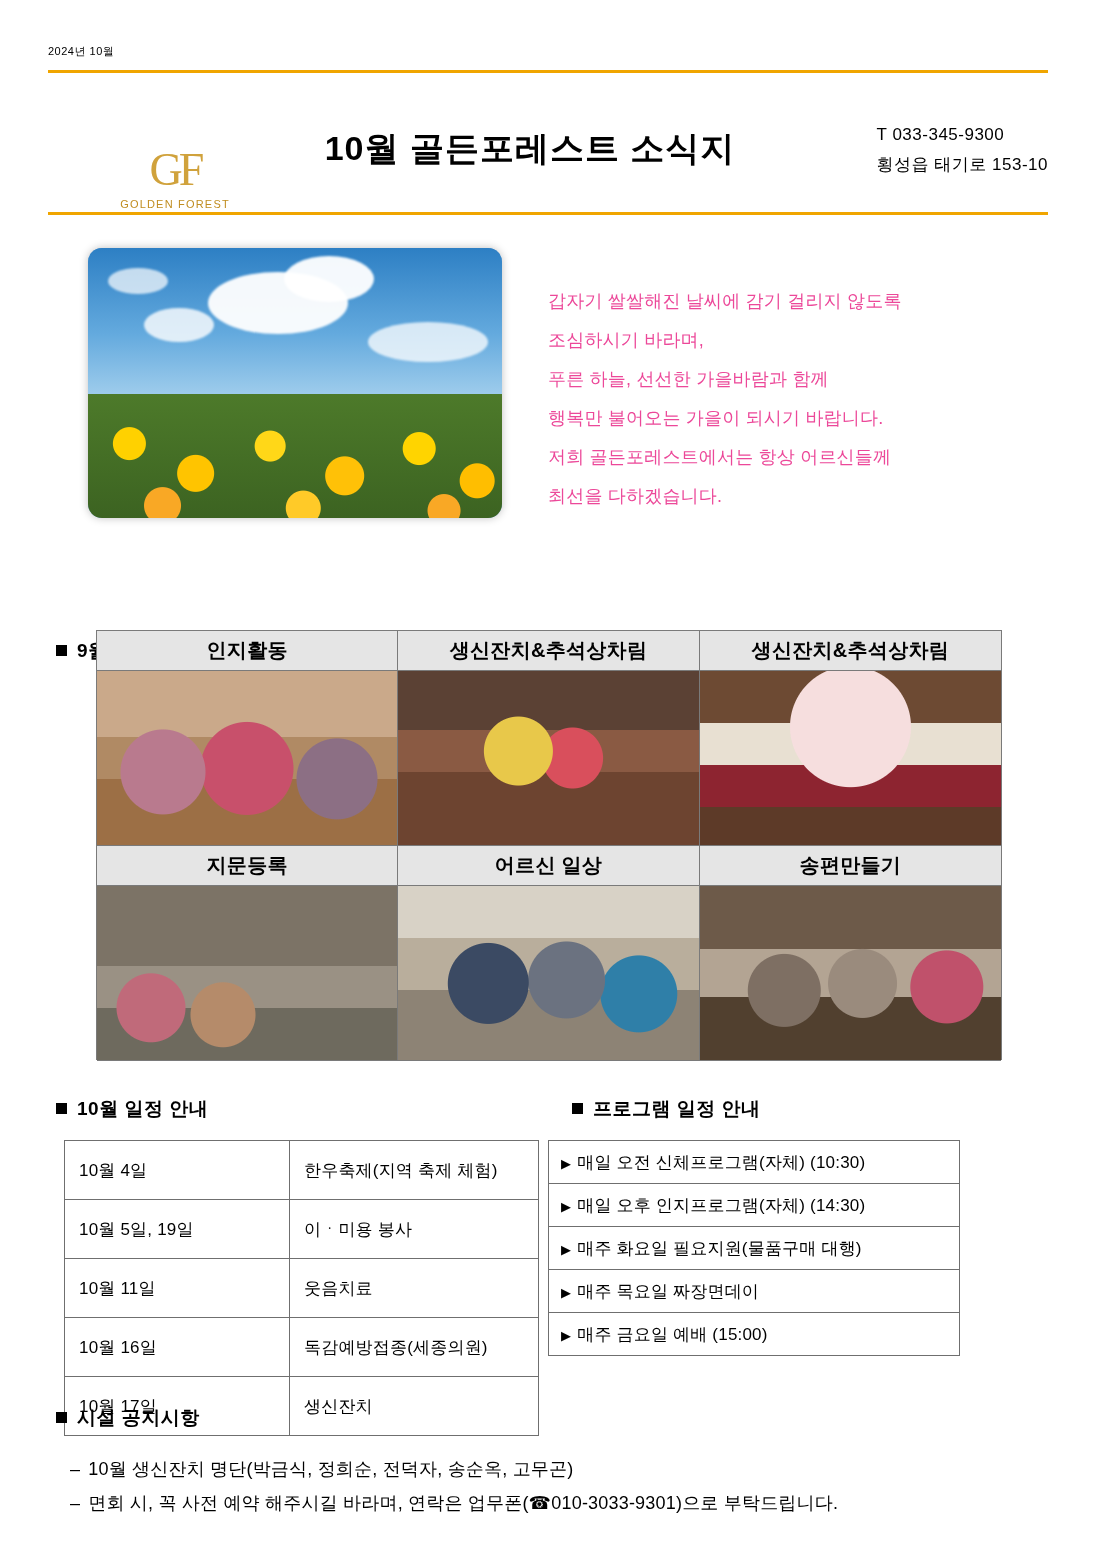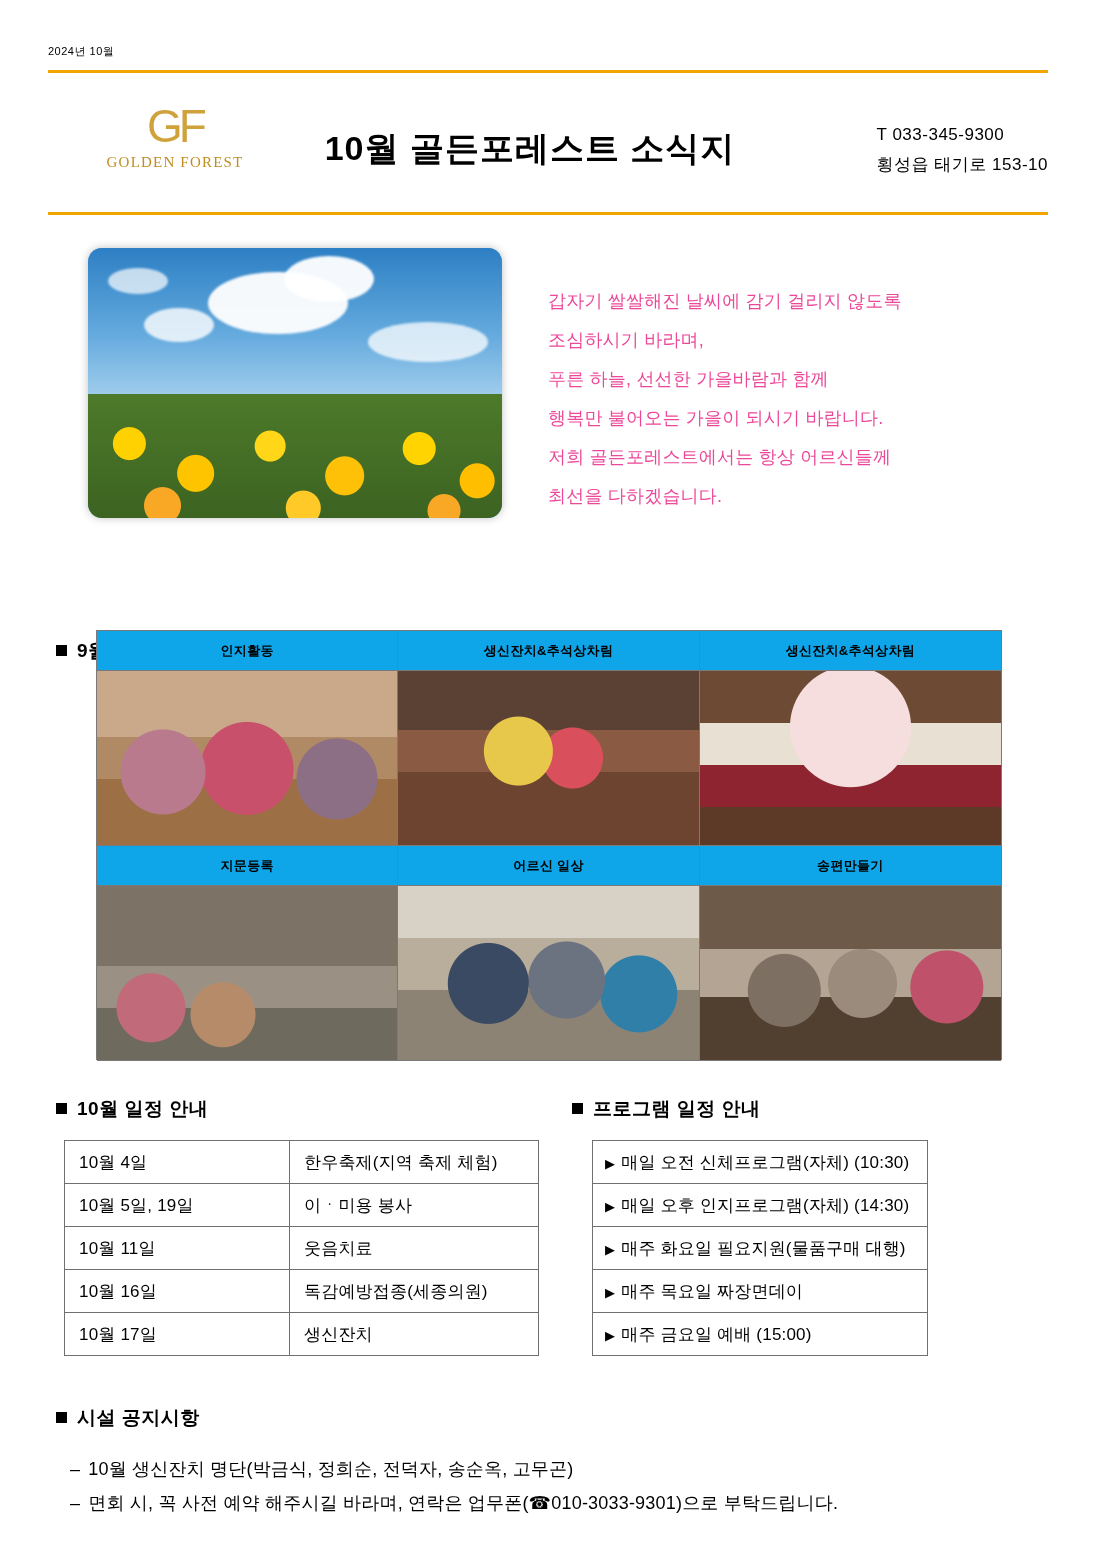--- a/index.html
+++ b/index.html
@@ -50,29 +50,30 @@
   
   .logo {
     position: absolute;
     left: 90px;
     top: 100px;
     width: 170px;
     text-align: center;
     color: #c79a3a;
   }
   .logo .mark {
-    font-family: Liberation Sans, sans-serif;
+    font-family: Liberation Serif, serif;
     font-size: 46px;
     letter-spacing: -4px;
     line-height: 52px;
     color: #d0a23c;
+    margin-top: 44px;
   }
   .logo .logo-text {
-    font-family: Liberation Serif, serif;
-    font-size: 15px;
+    font-family: Liberation Sans, sans-serif;
+    font-size: 11px;
     letter-spacing: 1.2px;
     color: #c08d20;
     margin-top: 2px;
   }
   .headline {
     position: absolute;
     left: 250px;
     top: 126px;
     width: 560px;
     text-align: center;
@@ -170,27 +171,27 @@
     top: 630px;
     width: 906px;
     height: 430px;
     display: grid;
     grid-template-columns: repeat(3, 1fr);
     grid-template-rows: 40px 175px 40px 175px;
     border: 1px solid #7a7a7a;
     box-sizing: border-box;
   }
   .cap {
-    background: #0ea5e9;
+    background: #e5e5e5;
     border-right: 1px solid #7a7a7a;
     border-bottom: 1px solid #7a7a7a;
     display: flex;
     align-items: center;
     justify-content: center;
-    font-size: 13px;
+    font-size: 20px;
     font-weight: bold;
     letter-spacing: 0.3px;
   }
   .cap:nth-child(3n) { border-right: none; }
   .cell {
     border-right: 1px solid #7a7a7a;
     border-bottom: 1px solid #7a7a7a;
     overflow: hidden;
     position: relative;
   }
@@ -242,31 +243,31 @@
     position: absolute;
     left: 64px;
     top: 1140px;
     width: 475px;
     border-collapse: collapse;
     table-layout: fixed;
   }
   .schedule td {
     border: 1px solid #6f6f6f;
     height: 42px;
-    padding: 0 14px;
+    padding: 8px 14px;
     font-size: 17px;
     letter-spacing: 0.2px;
   }
   .schedule td.date { width: 196px; }
 
   .program {
     position: absolute;
-    left: 592px;
+    left: 548px;
     top: 1140px;
-    width: 336px;
+    width: 412px;
     border-collapse: collapse;
     table-layout: fixed;
   }
   .program td {
     border: 1px solid #6f6f6f;
     height: 42px;
     padding: 0 12px;
     font-size: 17px;
     letter-spacing: 0.2px;
   }

